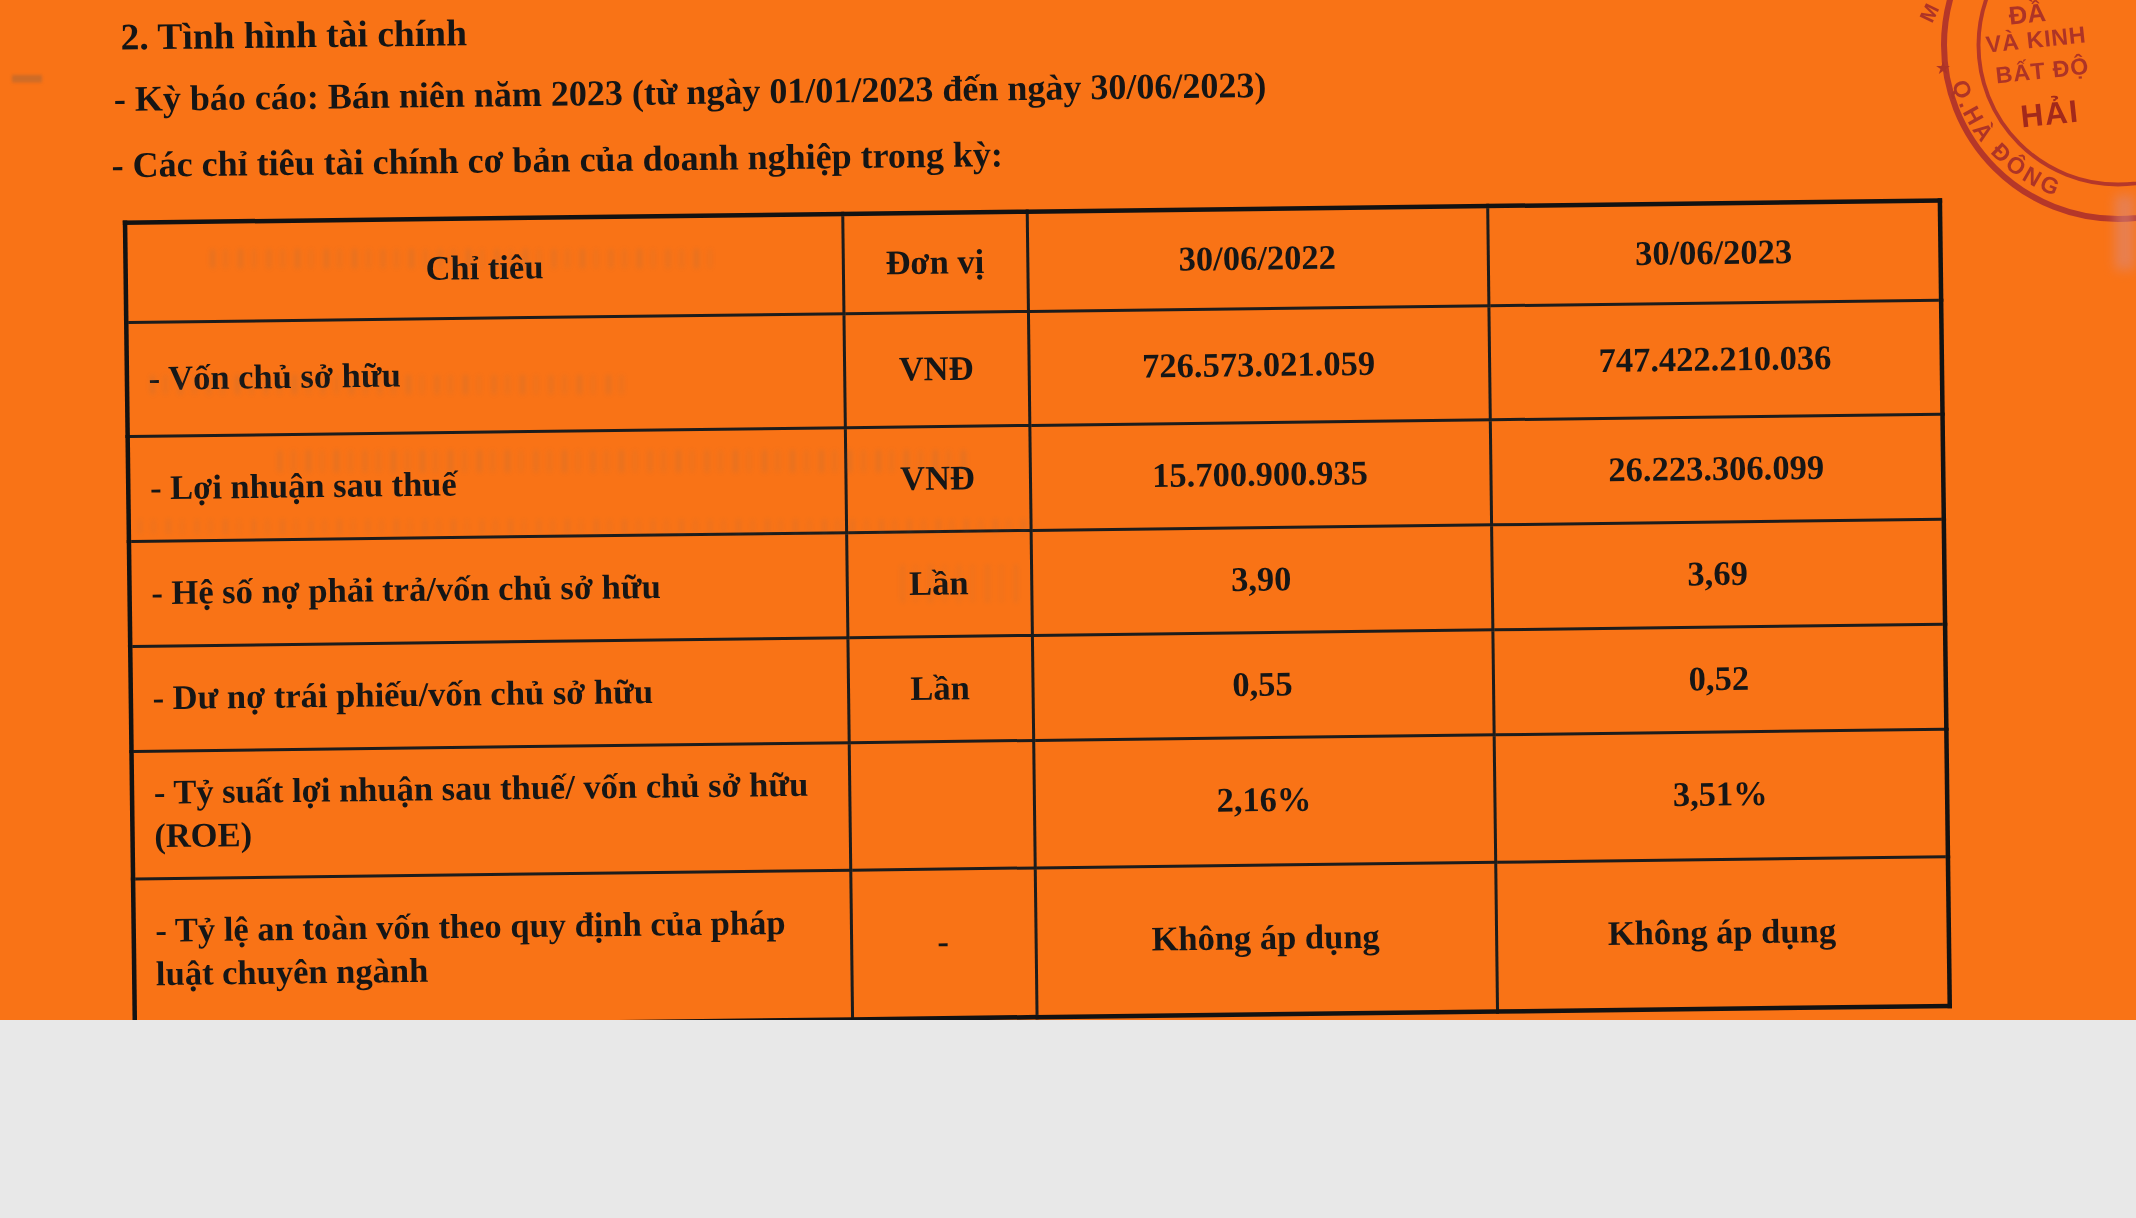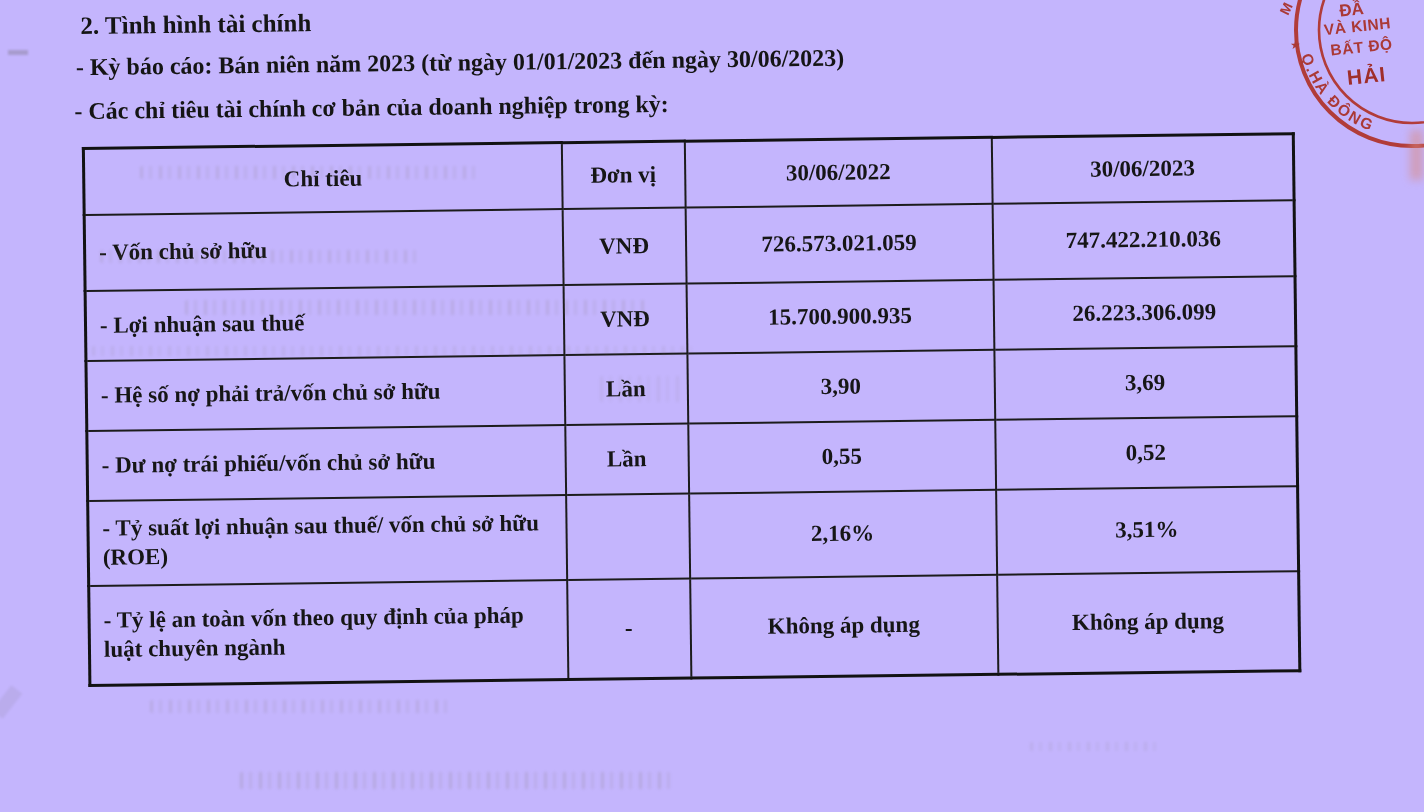--- a/index.html
+++ b/index.html
@@ -1,17 +1,17 @@
 <!DOCTYPE html>
 <html><head>
 <meta charset="utf-8">
 <style>
   html,body{margin:0;padding:0;background:#e8e8e8;}
   .page{
-    position:relative;width:1424px;height:812px;background:#c4b5fd;overflow:hidden;
+    position:relative;width:1424px;height:680px;background:#f97316;overflow:hidden;
     font-family:"Liberation Serif","DejaVu Serif",serif;color:#151515;
   }
   
   .content{position:absolute;left:0;top:0;width:1424px;height:812px;
     transform:rotate(-0.7deg);transform-origin:82px 160px;}
   .heading{position:absolute;left:82px;top:12px;margin:0;font-size:25px;font-weight:700;}
   .bodyline{position:absolute;margin:0;font-size:24px;font-weight:700;white-space:nowrap;}
   .line2{left:77px;top:54px;}
   .line3{left:75px;top:98px;}
   table.fin{

